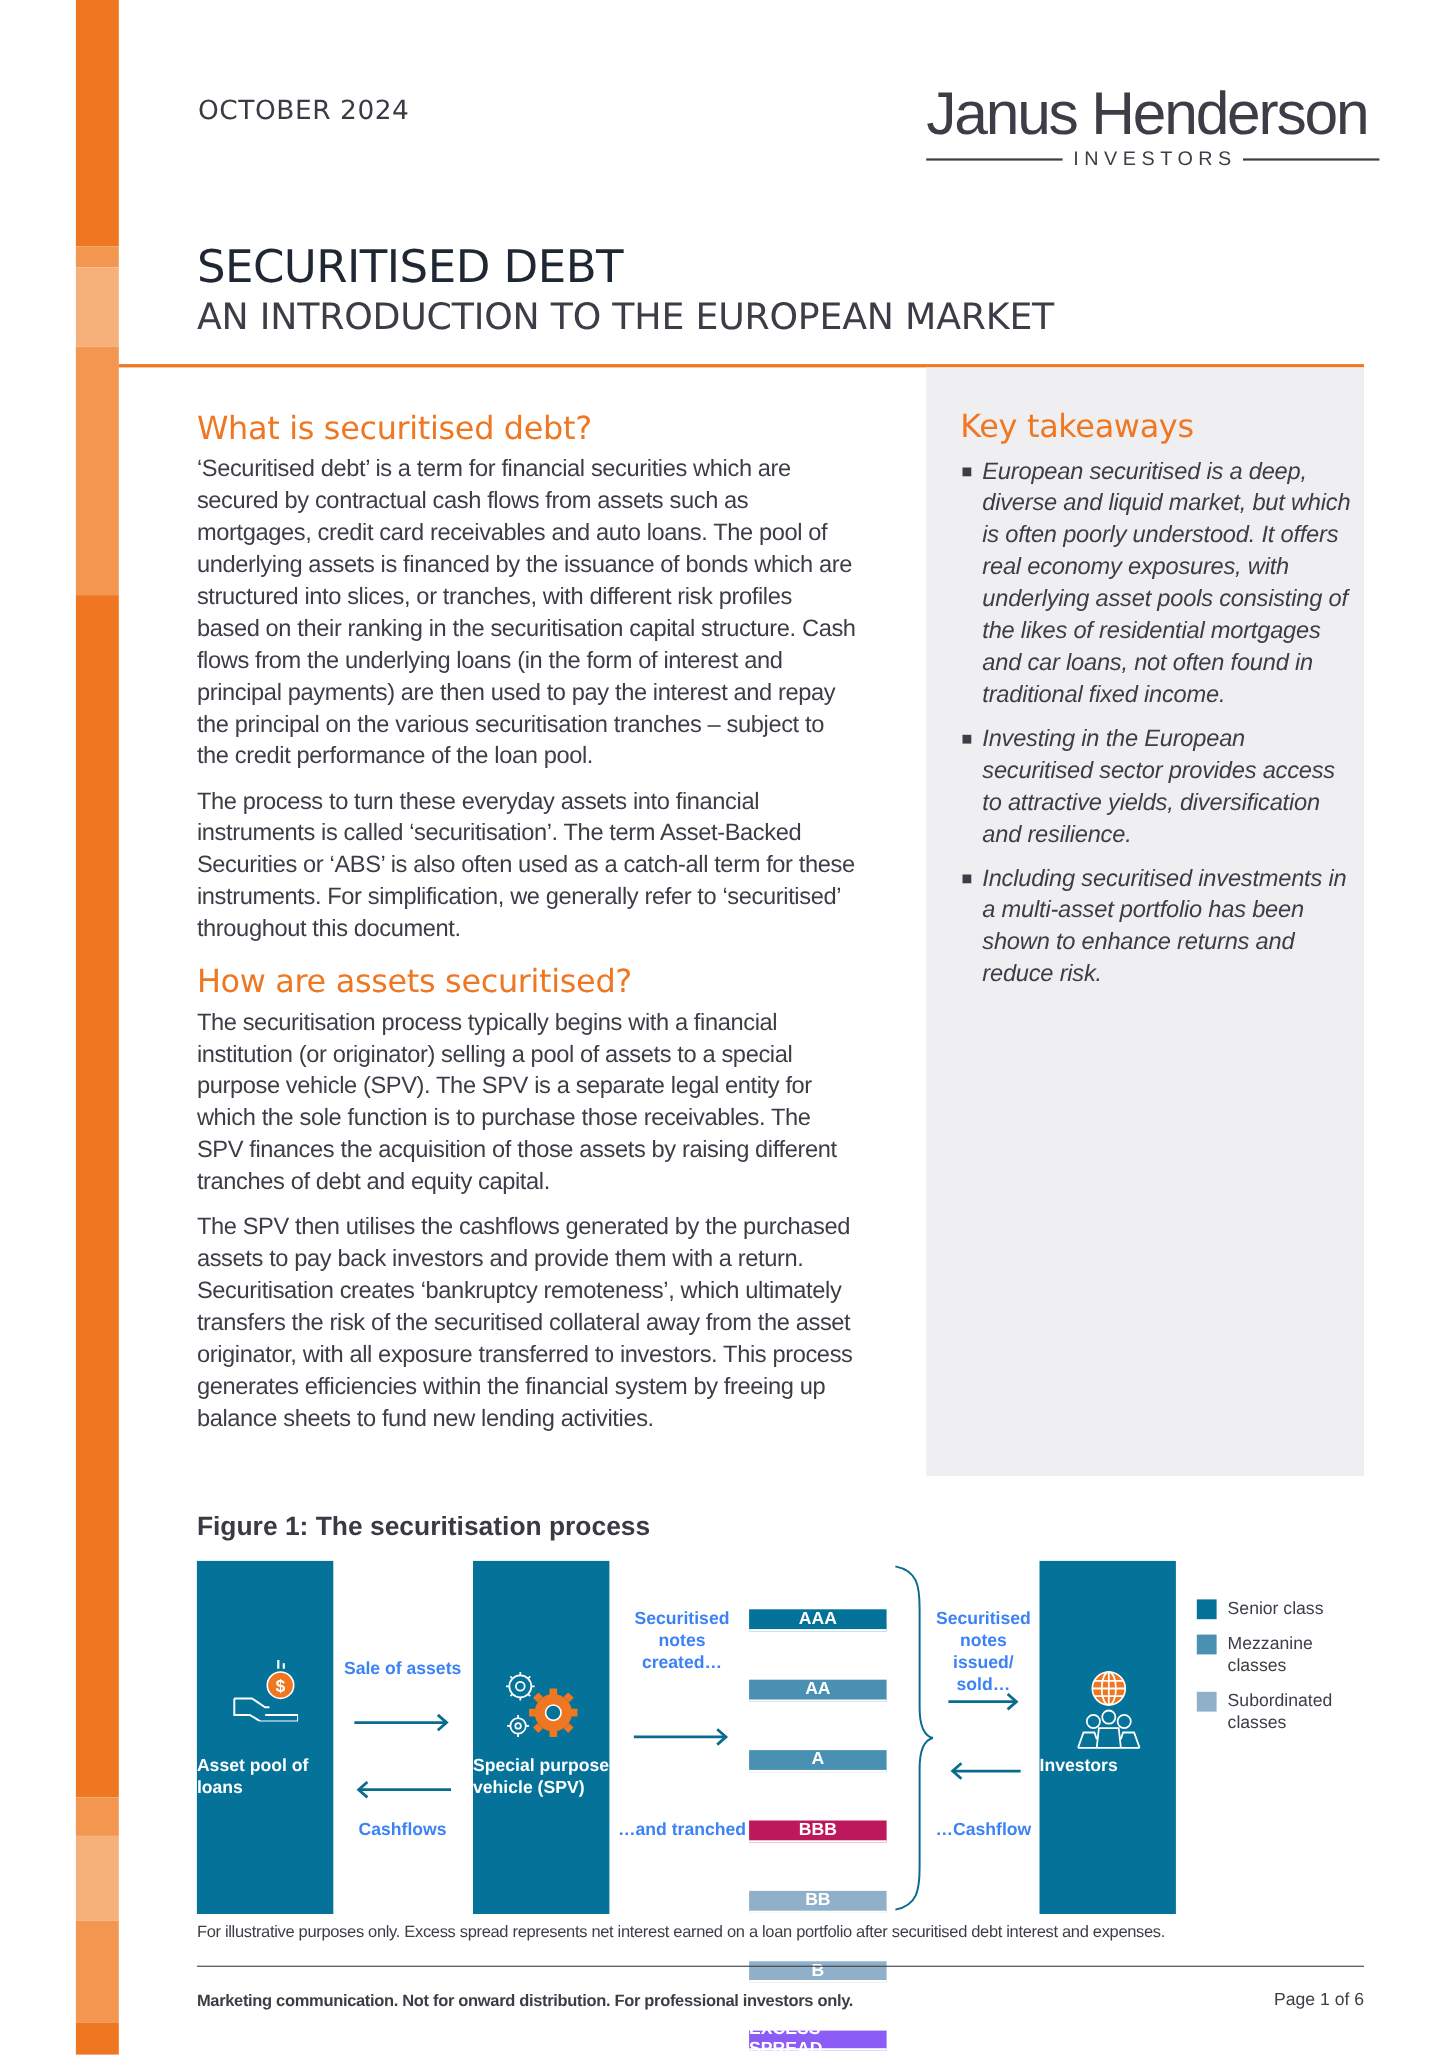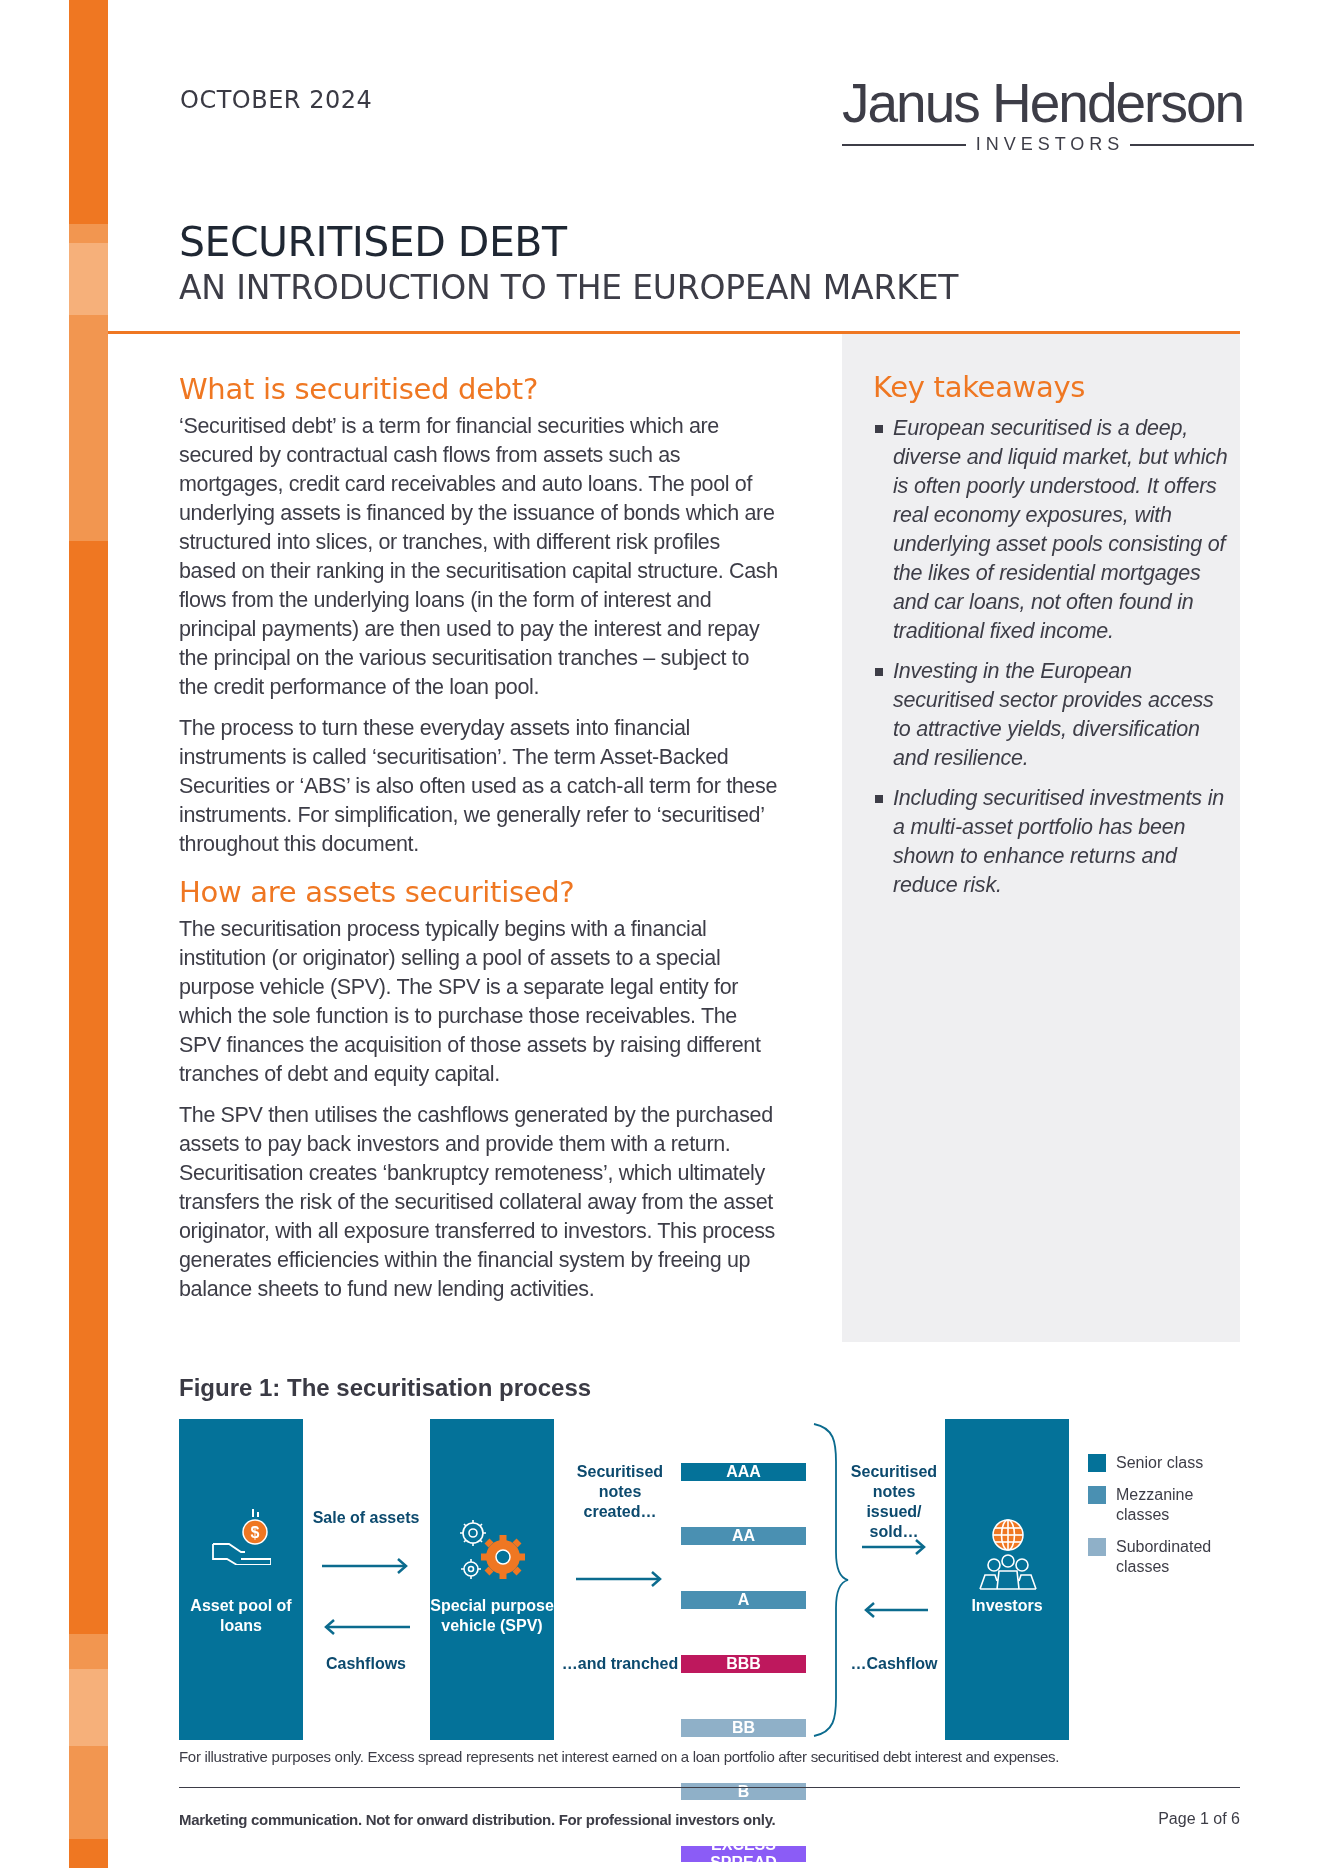--- a/index.html
+++ b/index.html
@@ -27,26 +27,26 @@
   .h2.second { margin-top:16px; }
 
   .sidebar { position:absolute; left:842px; top:334px; width:398px; height:1008px; background:#efeff1; }
   .sidebar .h2 { position:absolute; left:31px; top:36px; }
   .sidebar ul { position:absolute; left:31px; top:80px; width:355px; margin:0; padding:0; list-style:none;font-style:italic; }
   .sidebar li { position:relative; padding-left:20px; font-size:21.5px; line-height:29px; color:#3d3d47; margin-bottom:11px; letter-spacing:-0.2px; }
   .bullet { position:absolute; left:2px; top:11px; width:8px; height:8px; background:#3d3d47; }
 
   .fig-title { position:absolute; left:179px; top:1374px; font-size:24px; font-weight:bold; color:#3a3a44; }
   .box { position:absolute; top:1419px; height:321px; width:124px; background:#047299; }
-  .box-label { position:absolute; left:0; width:100%; text-align:center; color:#ffffff; font-weight:bold; font-size:16px; line-height:20px; }
-  .flow-label { position:absolute; text-align:center; color:#0c4a6e; font-weight:bold; font-size:16px; line-height:20px; }
+  .box-label { position:absolute; left:0; width:100%; color:#ffffff; font-weight:bold; font-size:16px; line-height:20px; }
+  .flow-label { position:absolute; text-align:center; color:#3b82f6; font-weight:bold; font-size:16px; line-height:20px; }
   .arrow { position:absolute; height:20px; }
 
   .tranches { position:absolute; left:681px; top:1419px; width:125px; height:321px; display:flex; flex-direction:column; }
-  .tranche { color:#ffffff; font-weight:bold; text-align:center; display:flex; align-items:center; justify-content:center; border-bottom:2px solid #ffffff; box-sizing:border-box; font-size:16px;margin-top:44px; }
+  .tranche { color:#ffffff; font-weight:bold; text-align:left; display:flex; align-items:center; justify-content:center; border-bottom:2px solid #ffffff; box-sizing:border-box; font-size:16px;margin-top:44px; }
   .tranche:last-child { border-bottom:none; }
 
   .legend { position:absolute; left:1088px; top:1453px; }
   .legend-item { display:flex; align-items:flex-start; margin-bottom:12px; }
   .swatch { width:18px; height:18px; margin-right:10px; margin-top:1px; flex:none; }
   .legend-text { font-size:16px; line-height:20px; color:#3d3d47; width:110px; }
 
   .caption { position:absolute; left:179px; top:1748px; font-size:15px; color:#3d3d47; letter-spacing:-0.3px; }
   .footer-rule { position:absolute; left:179px; top:1787px; width:1061px; height:1px; background:#3d3d47; }
   .footer-left { position:absolute; left:179px; top:1811px; font-size:15px; font-weight:bold; color:#3d3d47; letter-spacing:-0.3px; }

